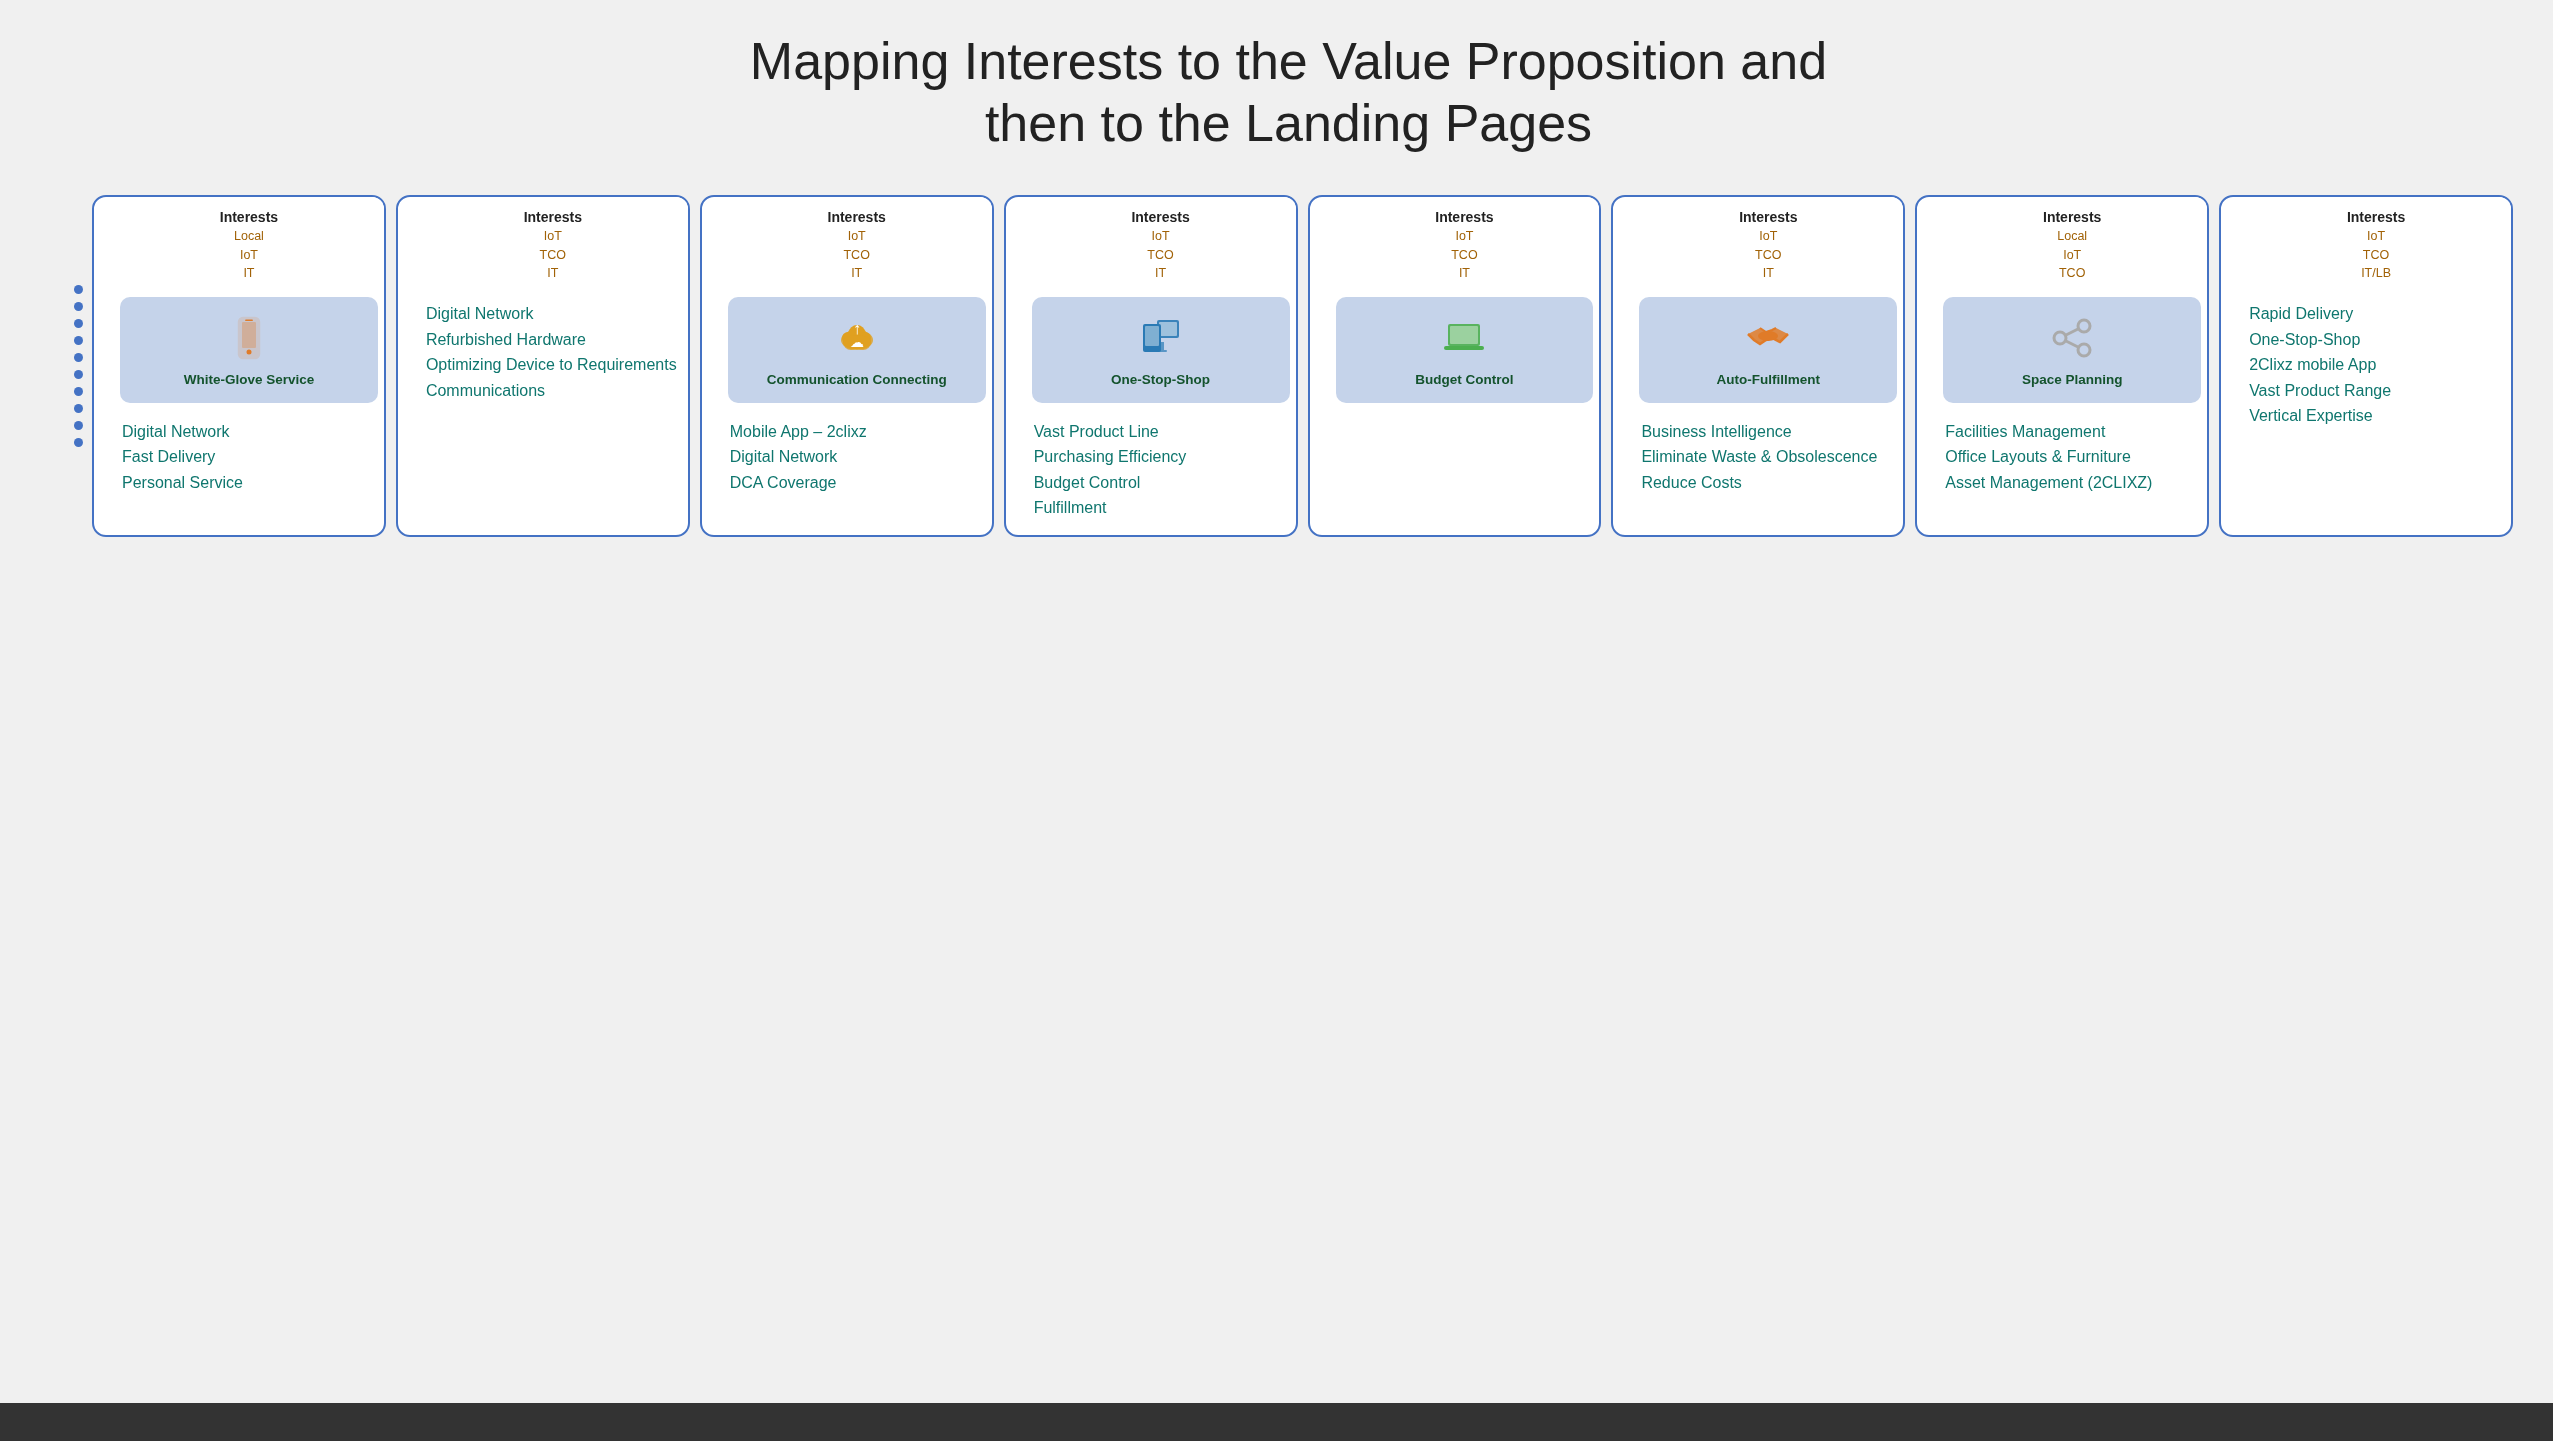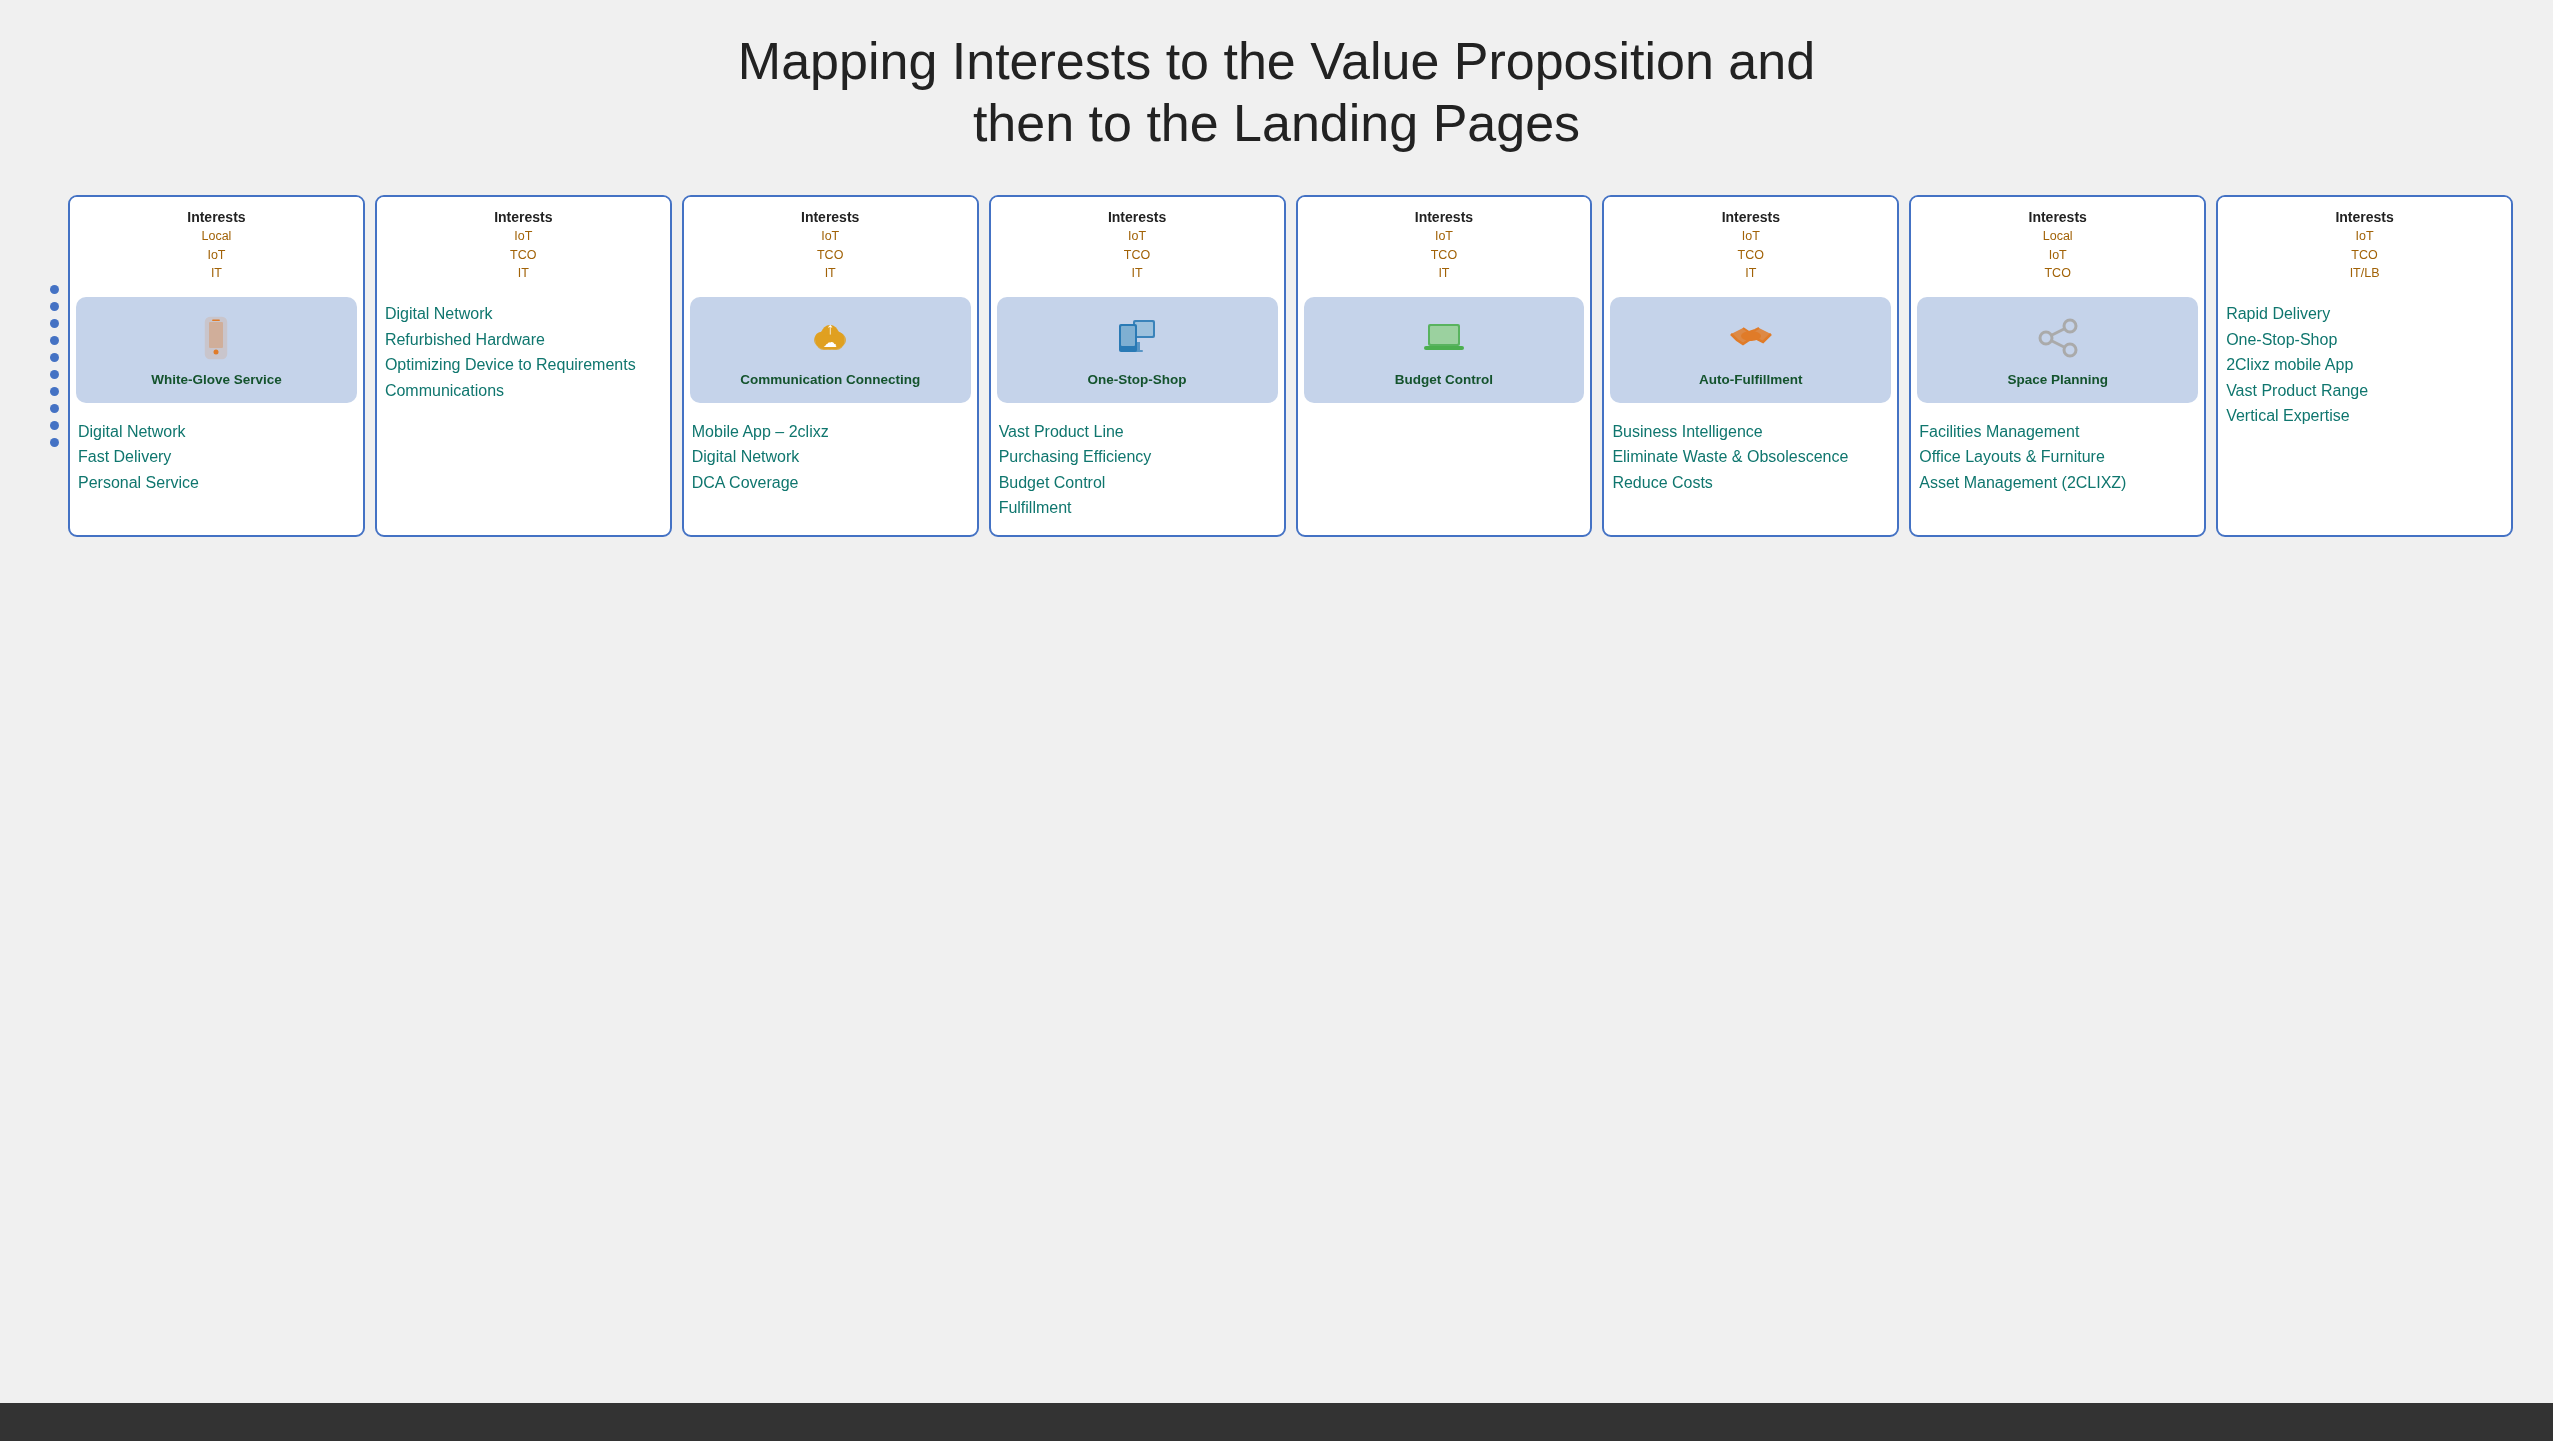--- a/index.html
+++ b/index.html
@@ -8,20 +8,21 @@
       background: #f0f0f0;
       font-family: 'Segoe UI', Arial, sans-serif;
       min-height: 100vh;
       display: flex;
       flex-direction: column;
     }
 
     .main-content {
       flex: 1;
       padding: 30px 40px 20px 40px;
+      margin-left: 24px;
     }
 
     .page-title {
       text-align: center;
       font-size: 52px;
       font-weight: 400;
       color: #222;
       margin-bottom: 40px;
       line-height: 1.2;
     }
@@ -55,24 +56,25 @@
       gap: 10px;
       flex: 1;
       align-items: stretch;
     }
 
     .card {
       flex: 1;
       display: flex;
       flex-direction: column;
       border: 2px solid #4472c4;
-      border-radius: 9px;
+      border-radius: 14px;
       overflow: hidden;
       background: white;
       min-width: 0;
+      padding-left: 20px;
     }
 
     .card-top {
       background: white;
       padding: 12px 10px 8px;
       text-align: center;
       border-bottom: none;
     }
 
     .card-top .interests-label {

